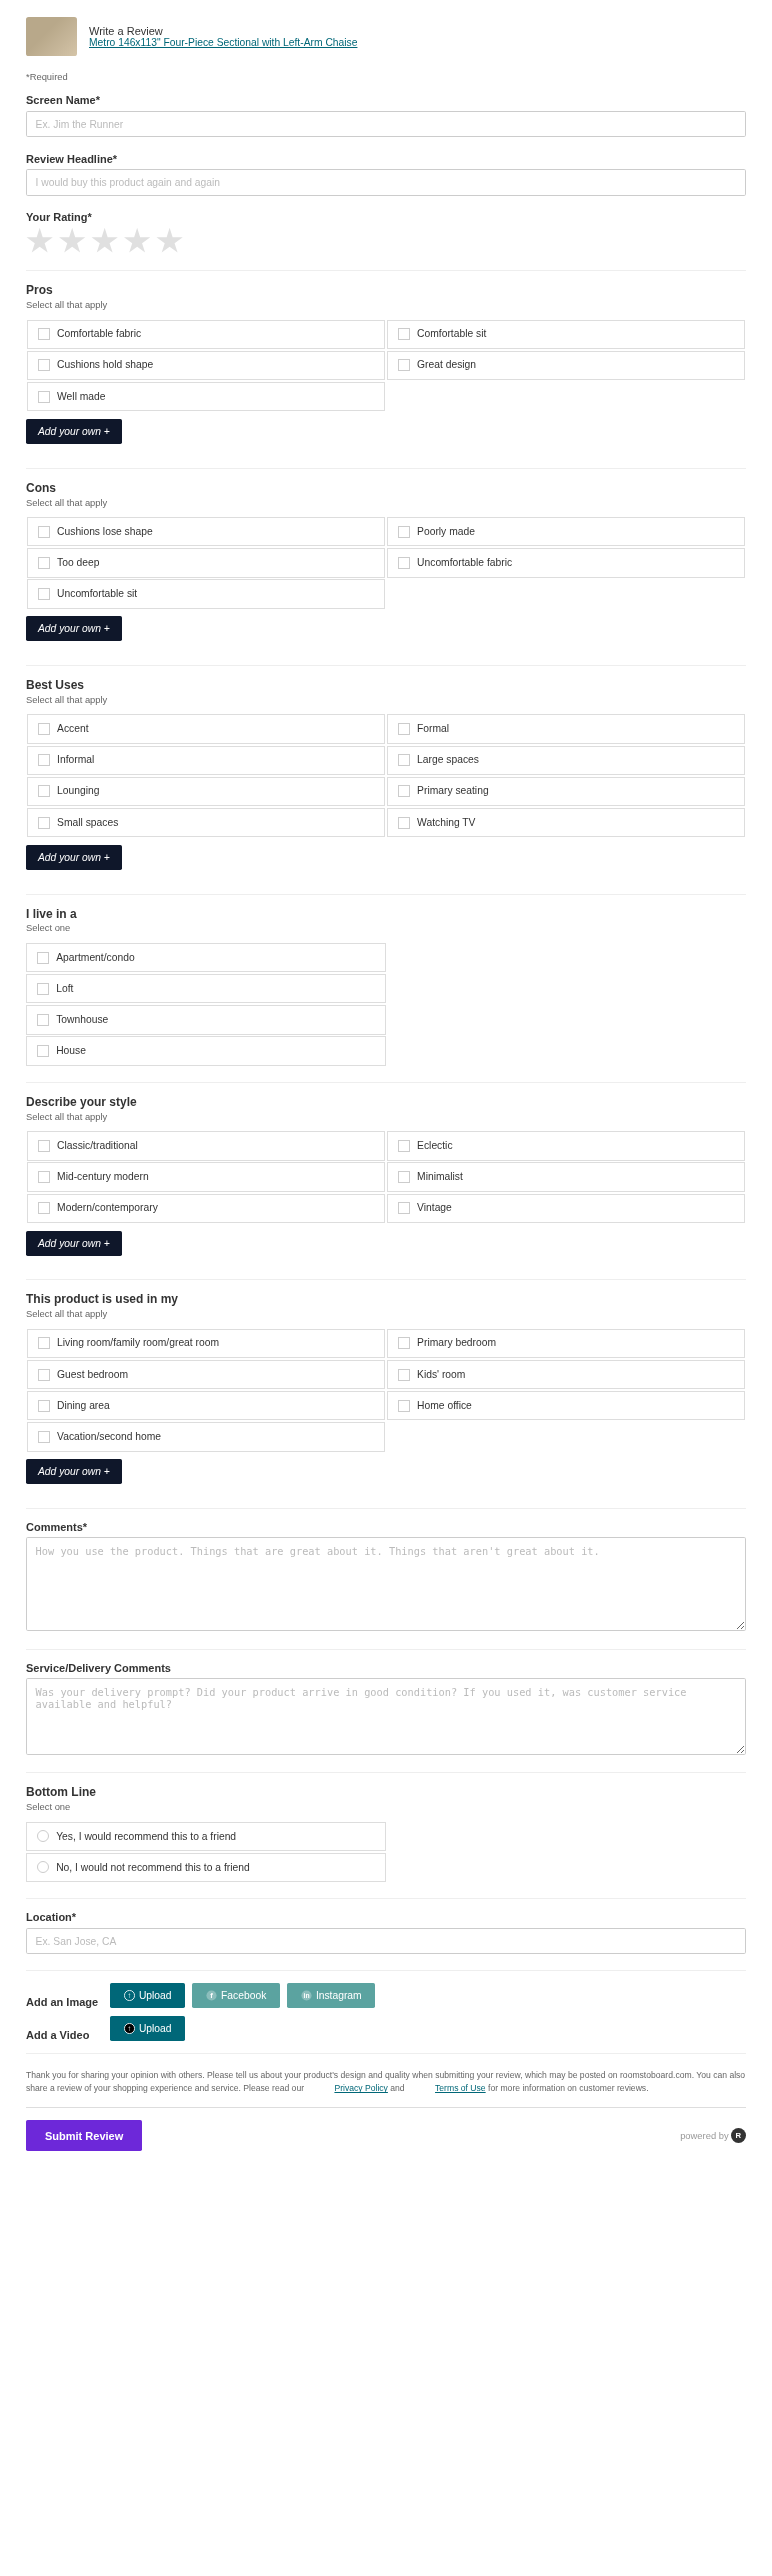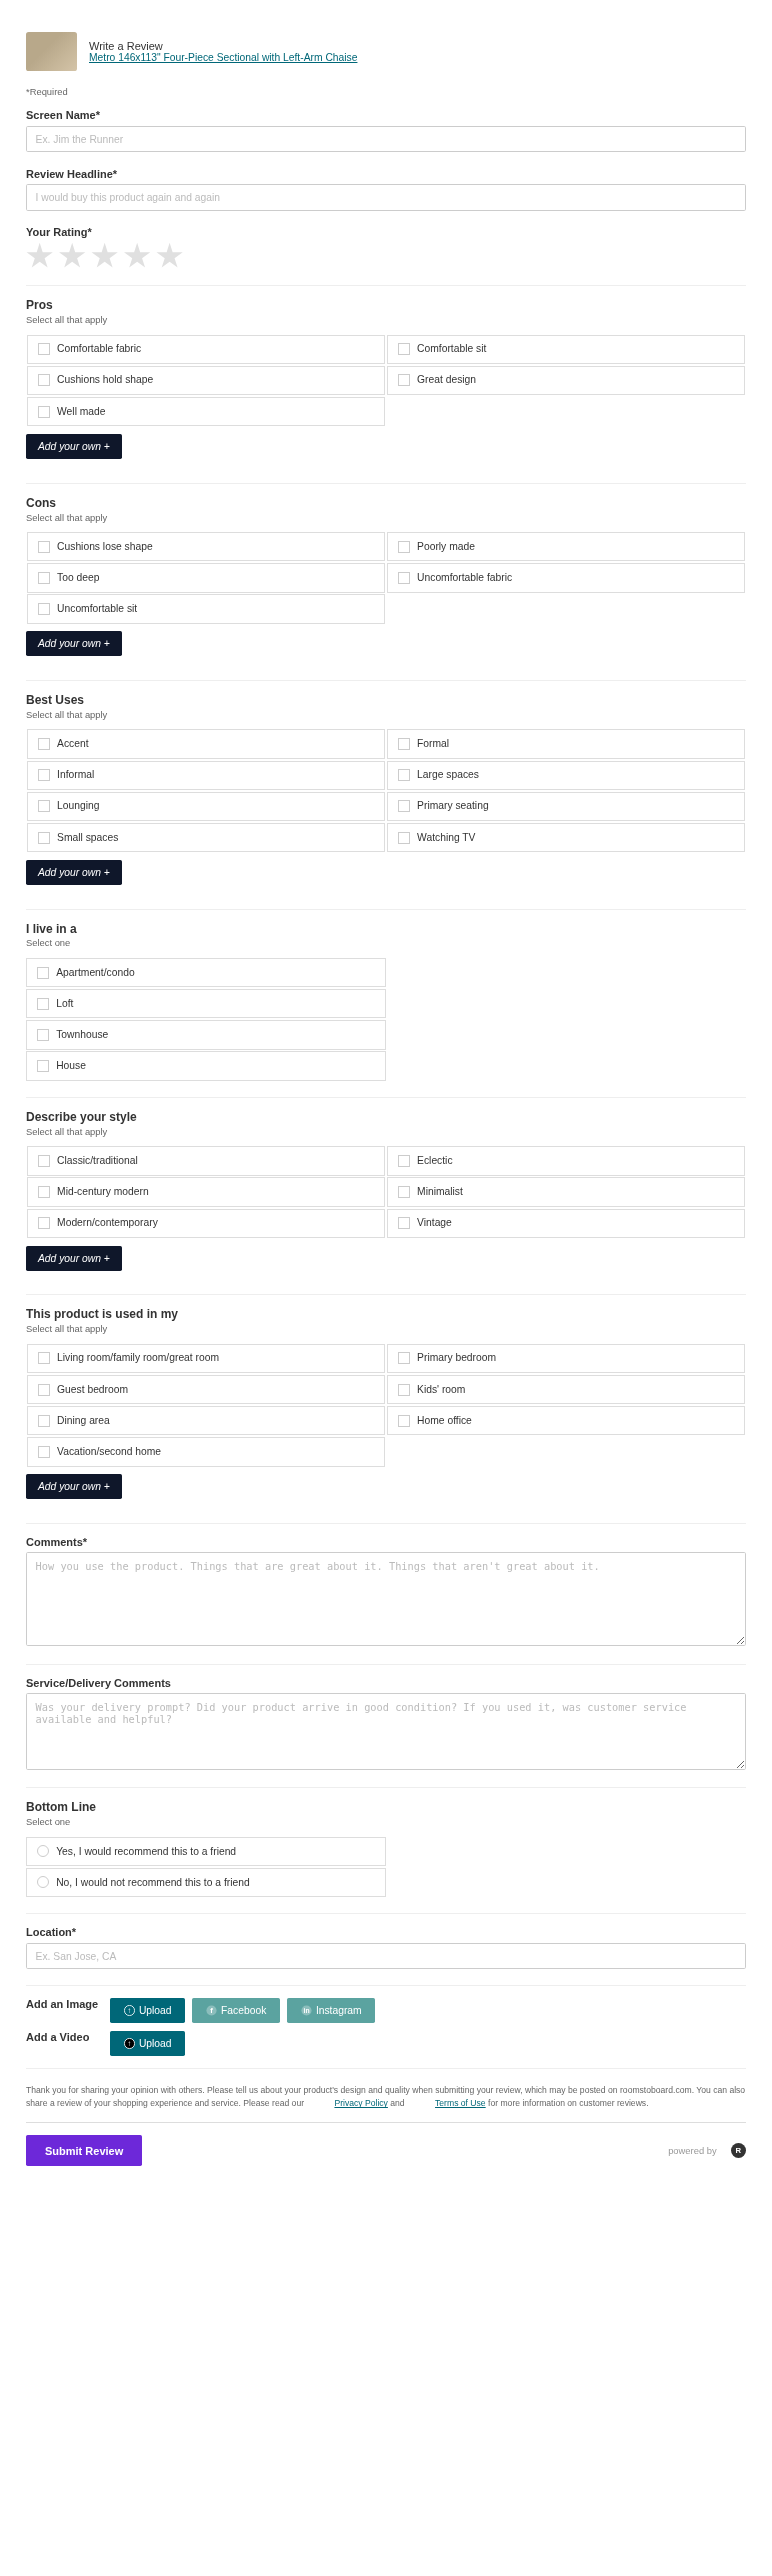--- a/index.html
+++ b/index.html
@@ -5,21 +5,21 @@
     * { box-sizing: border-box; margin: 0; padding: 0; }
     body {
       font-family: Arial, sans-serif;
       font-size: 11px;
       color: #333;
       background: #fff;
       width: 772px;
       margin: 0 auto;
     }
     .page-wrapper {
-      padding: 32px 26px 26px 26px;
+      padding: 17px 26px 26px 26px;
     }
     .product-header {
       display: flex;
       align-items: center;
       gap: 12px;
       margin-bottom: 15.4px;
     }
     .product-thumb {
       width: 51px;
       height: 39px;
@@ -186,21 +186,21 @@
       width: 12px;
       height: 12px;
       border: 0.9px solid #ccc;
       border-radius: 50%;
       flex-shrink: 0;
       background: #fff;
     }
     
     .upload-row {
       display: flex;
-      align-items: flex-start;
+      align-items: flex-end;
       gap: 6.9px;
       margin-bottom: 8.6px;
     }
     .upload-label {
       font-size: 11px;
       font-weight: bold;
       min-width: 77px;
     }
     .upload-btn {
       background: #006778;
@@ -253,21 +253,21 @@
       font-size: 11px;
       cursor: pointer;
       border-radius: 1.7px;
       font-weight: bold;
     }
     .powered-by {
       font-size: 9.4px;
       color: #999;
       display: flex;
       align-items: center;
-      gap: 14px;
+      gap: 2px;
     }
     .powered-logo {
       width: 15.4px;
       height: 15.4px;
       background: #333;
       border-radius: 50%;
       display: inline-flex;
       align-items: center;
       justify-content: center;
       color: #fff;

